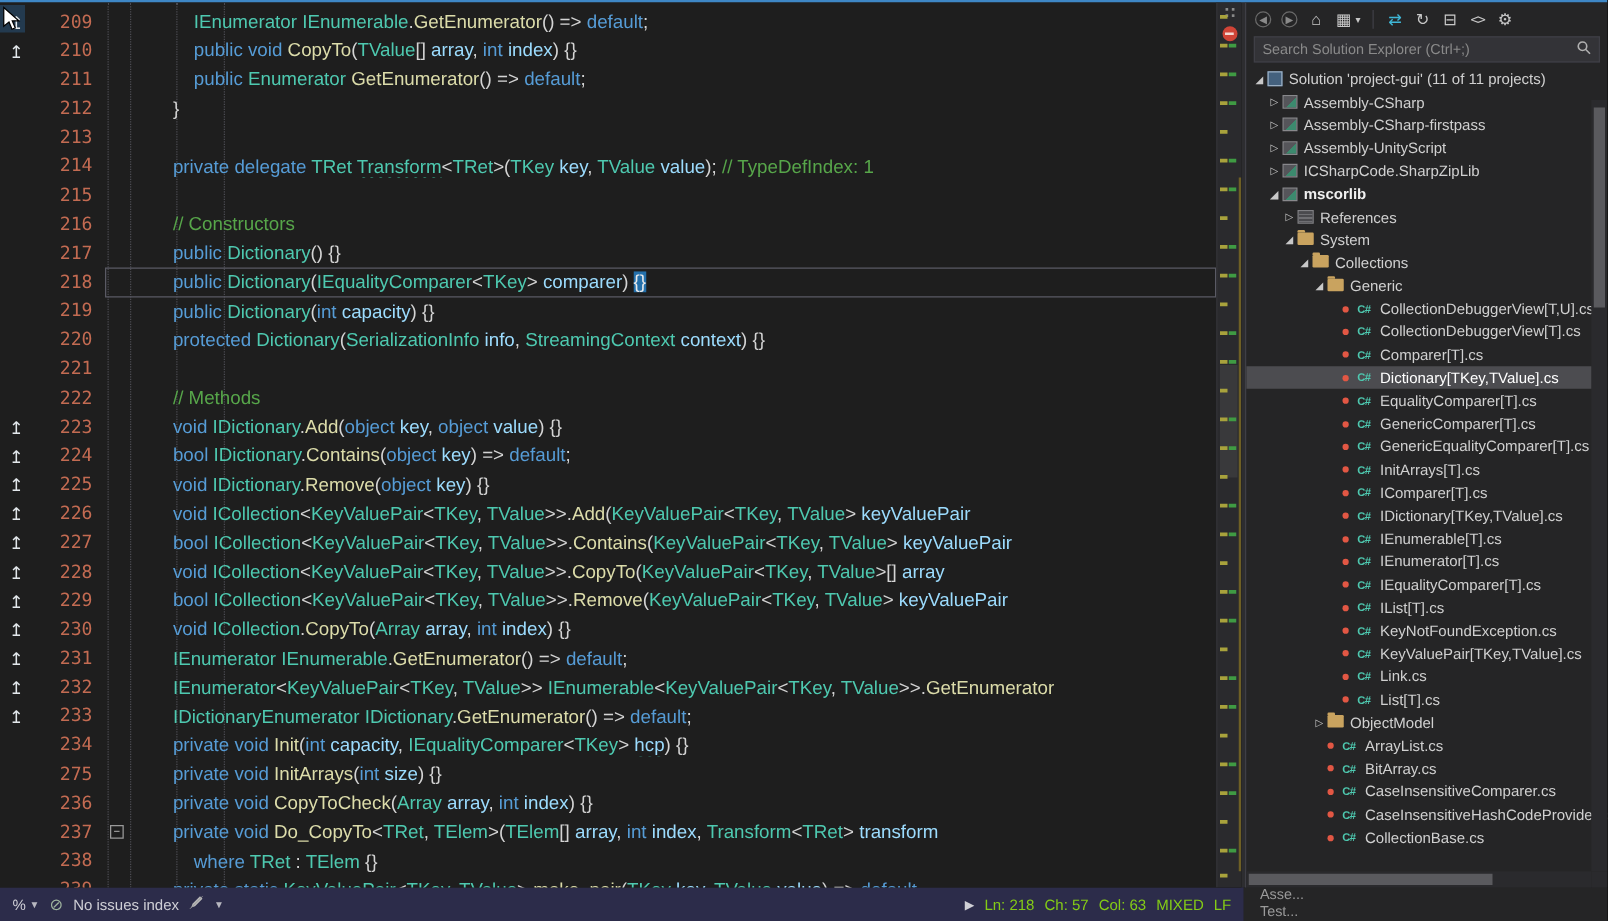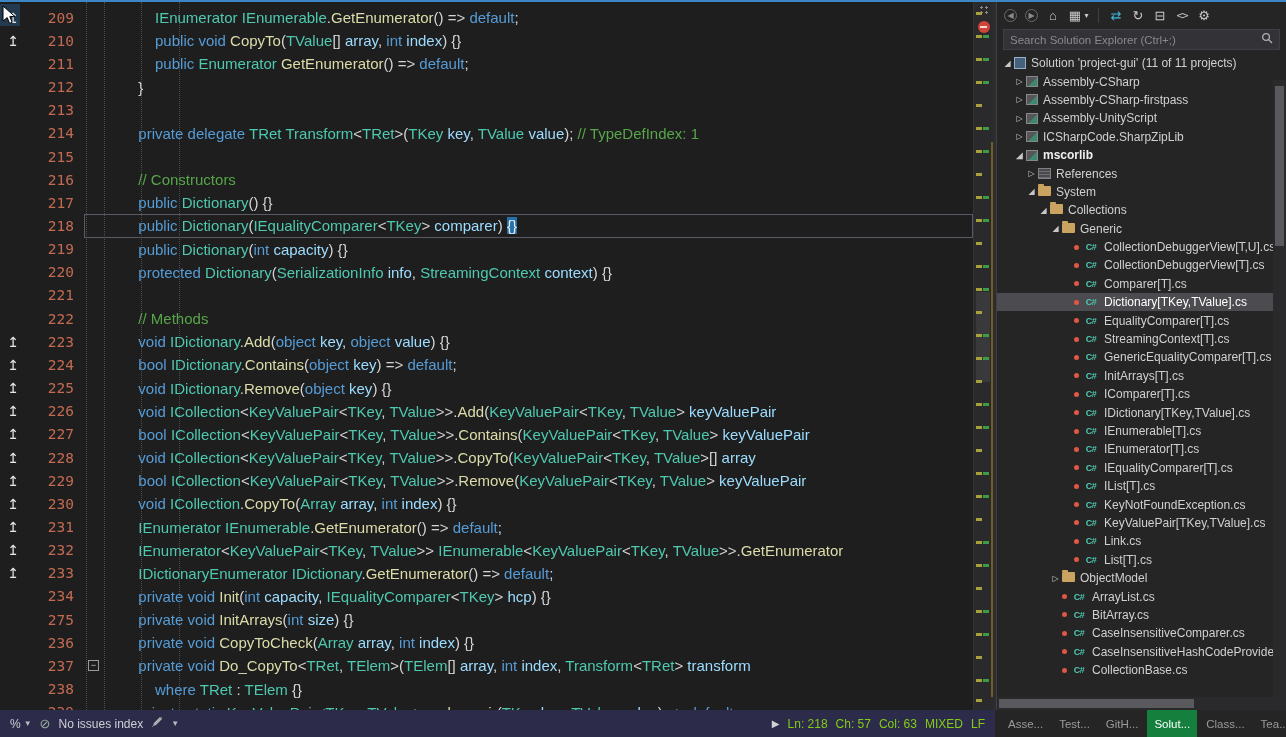--- a/index.html
+++ b/index.html
@@ -90,21 +90,21 @@
 
   
   .statusbar{height:27px;display:flex;align-items:stretch;}
   .status-left{flex:1;display:flex;align-items:center;gap:8px;padding:0 10px;background:#2c2c4a;color:#cfcfd6;}
   .status-left .sp{flex:1;}
   .zoom{display:flex;align-items:center;gap:3px;}
   .mini-caret{font-size:8px;color:#b8b8c0;}
   .health{color:#9fb39f;font-size:13px;}
   .stat{color:#84cc16;}
   .play{font-size:10px;color:#d0d0d6;}
-  .tabs-zone{width:291px;background:#252526;display:flex;align-items:stretch;padding-left:6px;gap:2px;}
+  .tabs-zone{width:291px;background:#252526;display:flex;align-items:stretch;padding-left:6px;gap:2px;flex-direction:column;}
   .ttab{padding:0 7px;display:flex;align-items:center;color:#9a9a9a;font-size:11.5px;}
   .ttab.active{background:#15803d;color:#ffffff;}
 </style>
 </head>
 <body>
 
 <div class="app">
   <div class="top-border"></div>
 
   <div class="main">
@@ -539,21 +539,21 @@
           <div class="trow" style="padding-left: 64px;">
             <div class="exp"></div>
             <div class="dot"></div>
             <div class="ticon ic-cs">C#</div>
             <span>EqualityComparer[T].cs</span>
           </div>
           <div class="trow" style="padding-left: 64px;">
             <div class="exp"></div>
             <div class="dot"></div>
             <div class="ticon ic-cs">C#</div>
-            <span>StreamingContext[T].cs</span>
+            <span>GenericComparer[T].cs</span>
           </div>
           <div class="trow" style="padding-left: 64px;">
             <div class="exp"></div>
             <div class="dot"></div>
             <div class="ticon ic-cs">C#</div>
             <span>GenericEqualityComparer[T].cs</span>
           </div>
           <div class="trow" style="padding-left: 64px;">
             <div class="exp"></div>
             <div class="dot"></div>

